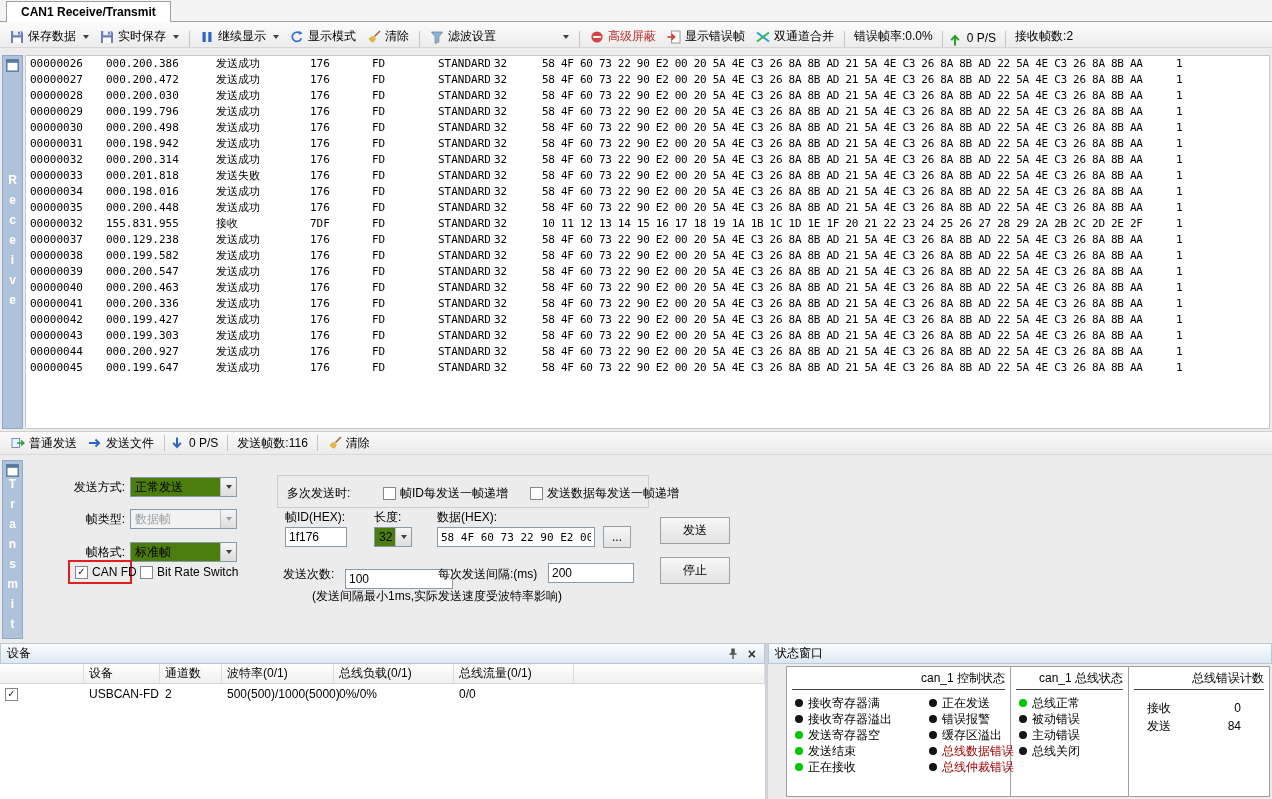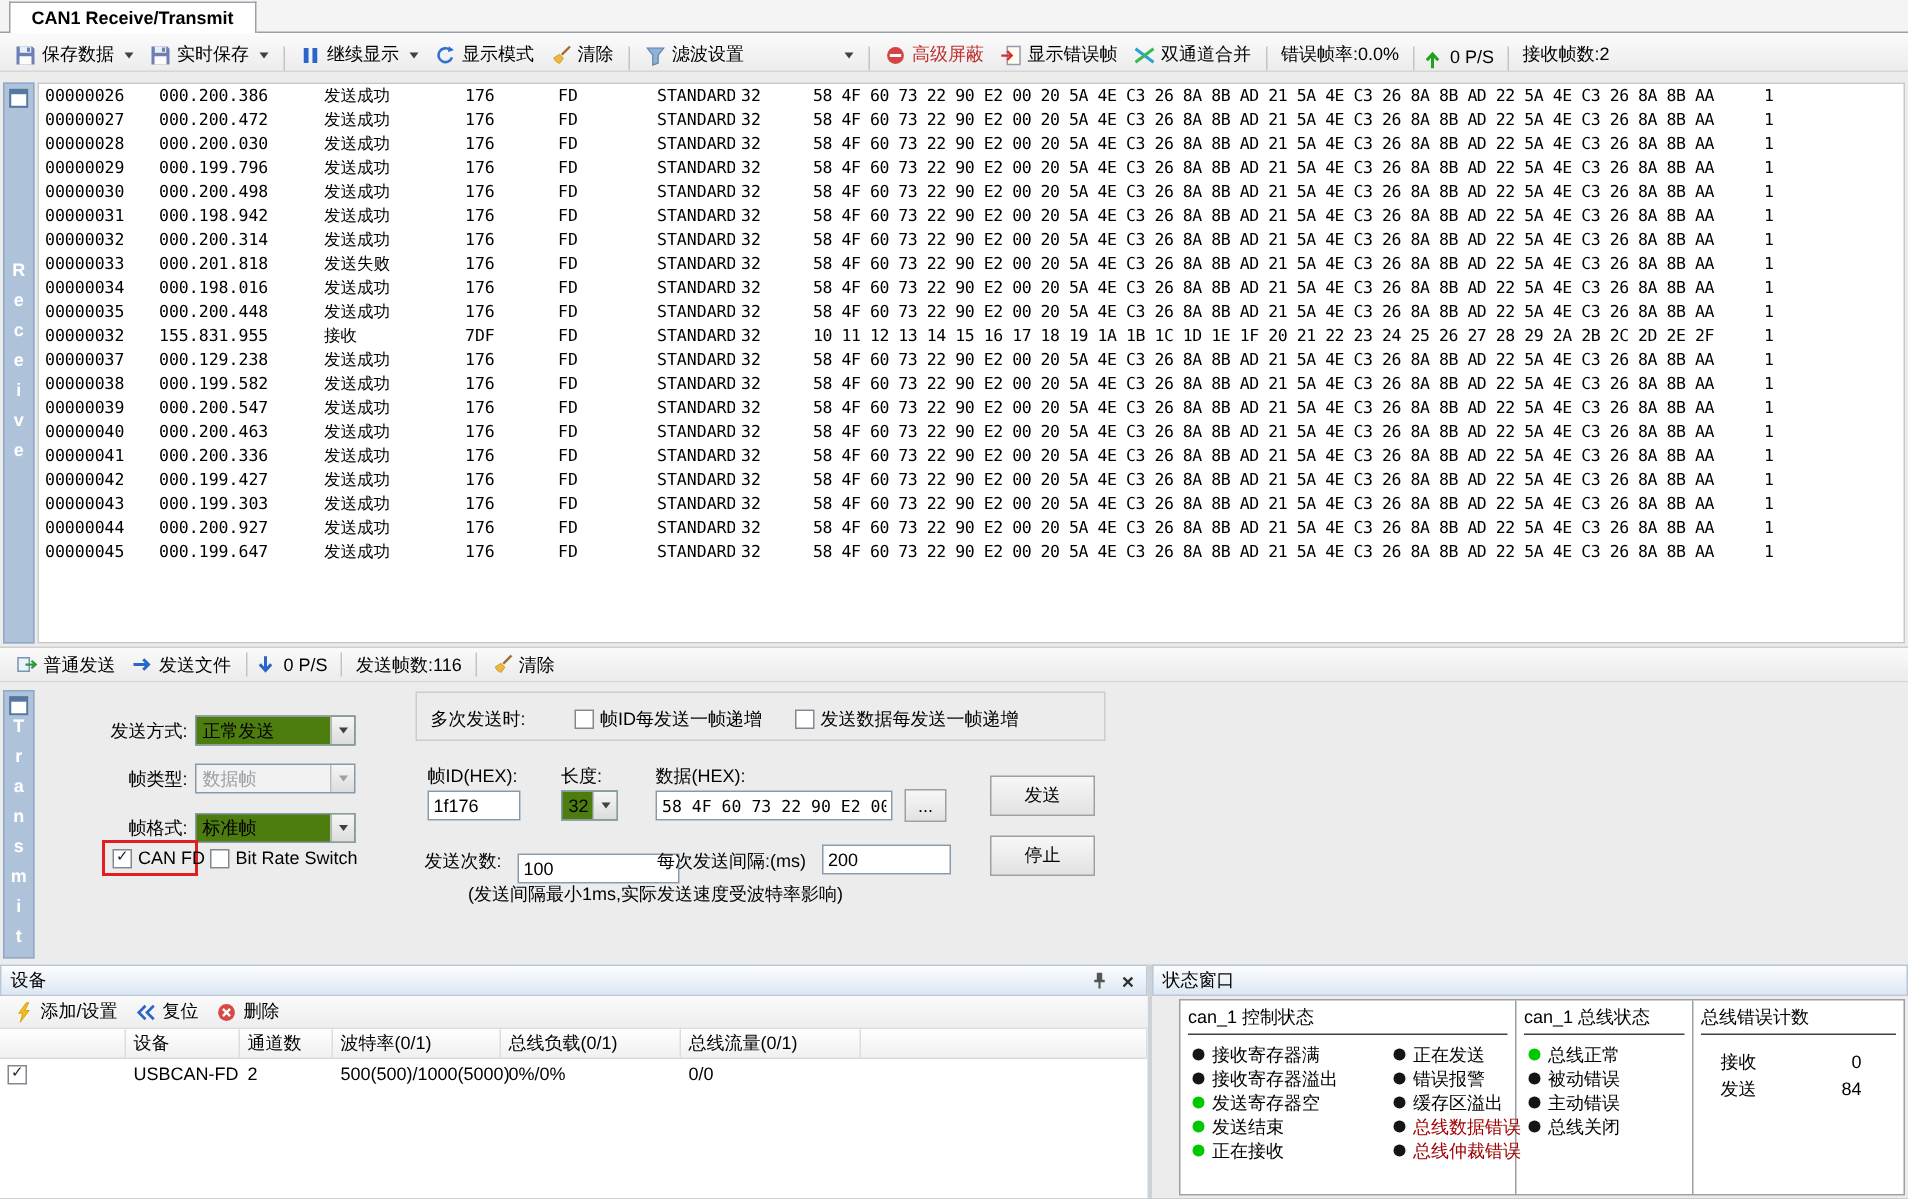--- a/index.html
+++ b/index.html
@@ -65,21 +65,21 @@
 .dhead .dcell{border-right:1px solid #dddddd}
 .drow{display:flex;height:20px;align-items:center}
 .d-check{width:84px}.d-dev{width:76px}.d-ch{width:62px}.d-baud{width:112px}.d-load{width:120px}.d-flow{width:120px}
 .dflex{flex:1}
 
 .scontent{position:absolute;left:18px;top:23px;right:2px;bottom:2px;background:#fff;border:1px solid #9aa0a6;display:flex}
 .scol{padding:2px 0}
 .scol1{width:224px;border-right:1px solid #9aa0a6}
 .scol2{width:118px;border-right:1px solid #9aa0a6}
 .scol3{flex:1}
-.stitle{text-align:left;border-bottom:1px solid #404040;margin:0 5px;padding:1px 0 2px;white-space:nowrap}
+.stitle{text-align:right;border-bottom:1px solid #404040;margin:0 5px;padding:1px 0 2px;white-space:nowrap}
 .scols2{display:flex}
 .slist{padding:5px 0 0 8px}
 .sub1{width:134px;flex:none}
 .sitem{display:flex;align-items:center;gap:5px;height:16px;white-space:nowrap}
 .sdot{width:8px;height:8px;border-radius:50%;flex:none}
 .elist{padding-top:9px}
 .erow{display:flex;height:18px;align-items:center;padding-left:18px}
 .elab{width:58px}
 .eval{width:36px;text-align:right}
 </style>
@@ -459,21 +459,21 @@
     </div>
 
     <div class="flabel lab-r" style="left:40px;top:25px;width:85px">发送方式:</div>
     <div class="combo" style="left:130px;top:22px;width:107px">
       <span class="cval">正常发送</span>
       <span class="cbtn">
           <span class="tri"></span>
         </span>
     </div>
 
-    <div class="groupbox" style="left:277px;top:6px;width:460px;height:33px">
+    <div class="groupbox" style="left:277px;top:20px;width:372px;height:33px">
       <div class="flabel" style="left:9px;top:10px">多次发送时:</div>
       <div class="cbrow" style="position:absolute;left:105px;top:9px">
         <span class="cb"></span>
         <span>帧ID每发送一帧递增</span>
       </div>
       <div class="cbrow" style="position:absolute;left:252px;top:9px">
         <span class="cb"></span>
         <span>发送数据每发送一帧递增</span>
       </div>
     </div>
@@ -533,41 +533,20 @@
     <div class="device-panel">
       <div class="phead">
         <span>设备</span>
         <span class="phspace"></span>
         <svg class="icon" viewBox="0 0 14 14">
             <rect x="5.2" y="1.5" width="3.6" height="5.5" fill="#555555"></rect>
             <path d="M3.5 7h7" stroke="#555555" stroke-width="1.6"></path>
             <path d="M7 7v5" stroke="#555555" stroke-width="1.4"></path>
           </svg>
         <span class="closex">×</span>
-      </div>
-      <div class="ptoolbar">
-        <div class="tbtn">
-          <svg class="icon" viewBox="0 0 14 14">
-              <path d="M8.5 0.5L3.5 7.5h2.6L4.5 13.5l6-7.8H7.6l2.6-5.2z" fill="#f2bc1a" stroke="#c99200" stroke-width="0.5"></path>
-            </svg>
-          <span>添加/设置</span>
-        </div>
-        <div class="tbtn">
-          <svg class="icon" viewBox="0 0 14 14">
-              <path d="M7 2.5L2.5 7L7 11.5M12.5 2.5L8 7l4.5 4.5" fill="none" stroke="#2a66c8" stroke-width="1.8"></path>
-            </svg>
-          <span>复位</span>
-        </div>
-        <div class="tbtn">
-          <svg class="icon" viewBox="0 0 14 14">
-              <circle cx="7" cy="7" r="5.6" fill="#d84848"></circle>
-              <path d="M4.6 4.6l4.8 4.8M9.4 4.6L4.6 9.4" stroke="#ffffff" stroke-width="1.6"></path>
-            </svg>
-          <span>删除</span>
-        </div>
       </div>
       <div class="dhead">
         <div class="dcell d-check"></div>
         <div class="dcell d-dev">设备</div>
         <div class="dcell d-ch">通道数</div>
         <div class="dcell d-baud">波特率(0/1)</div>
         <div class="dcell d-load">总线负载(0/1)</div>
         <div class="dcell d-flow">总线流量(0/1)</div>
         <div class="dcell dflex"></div>
       </div>

